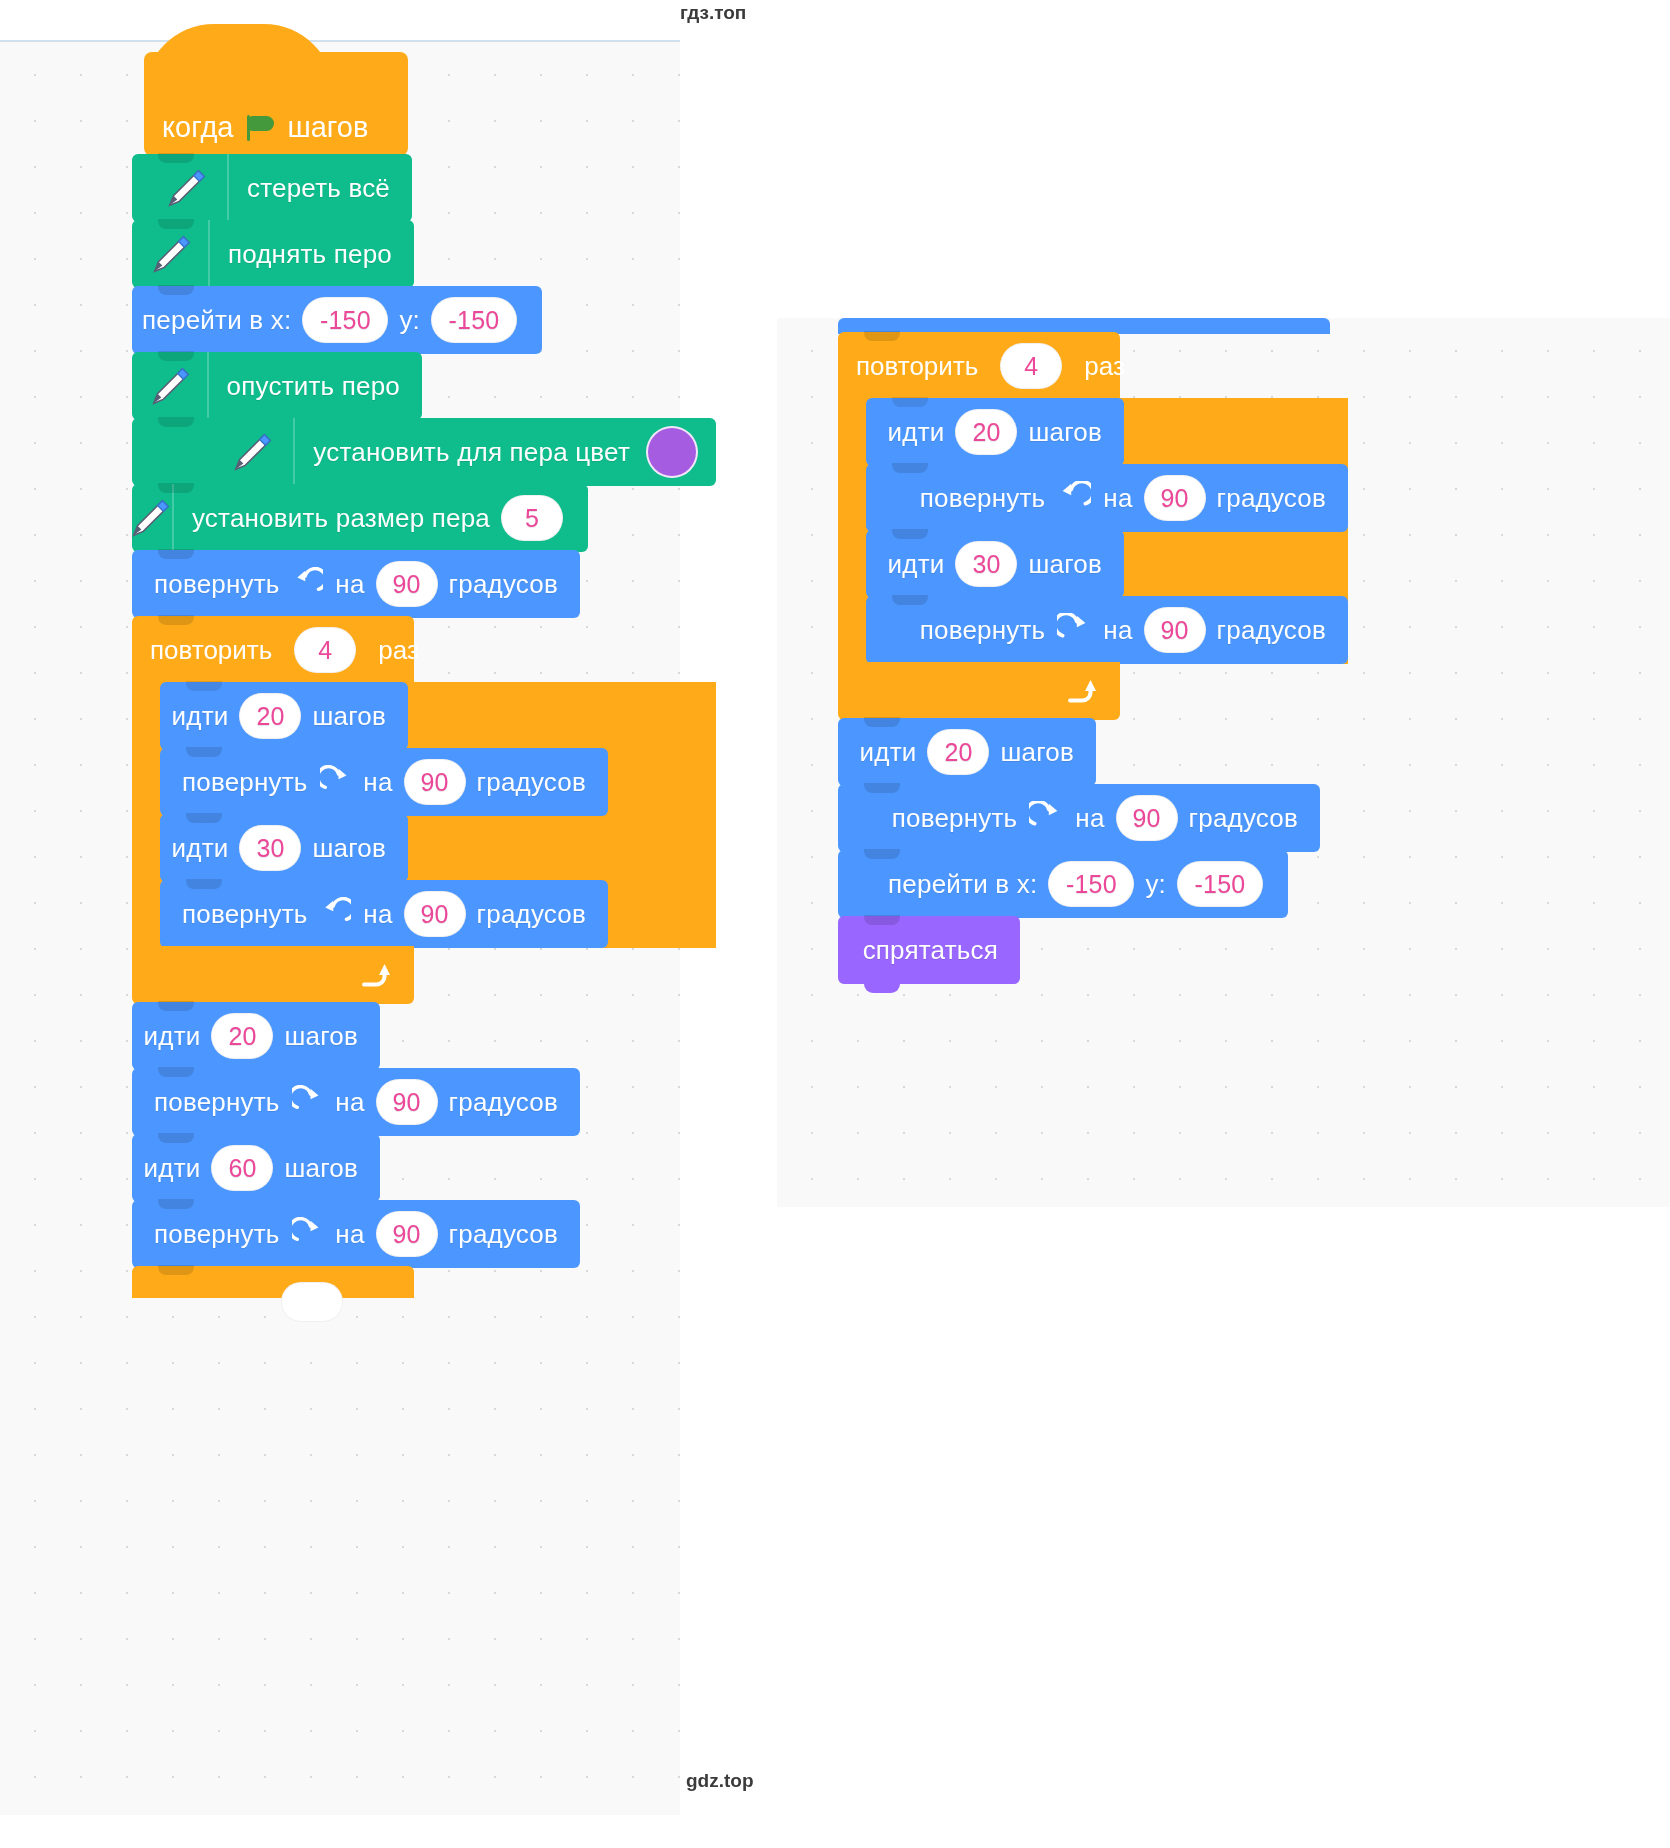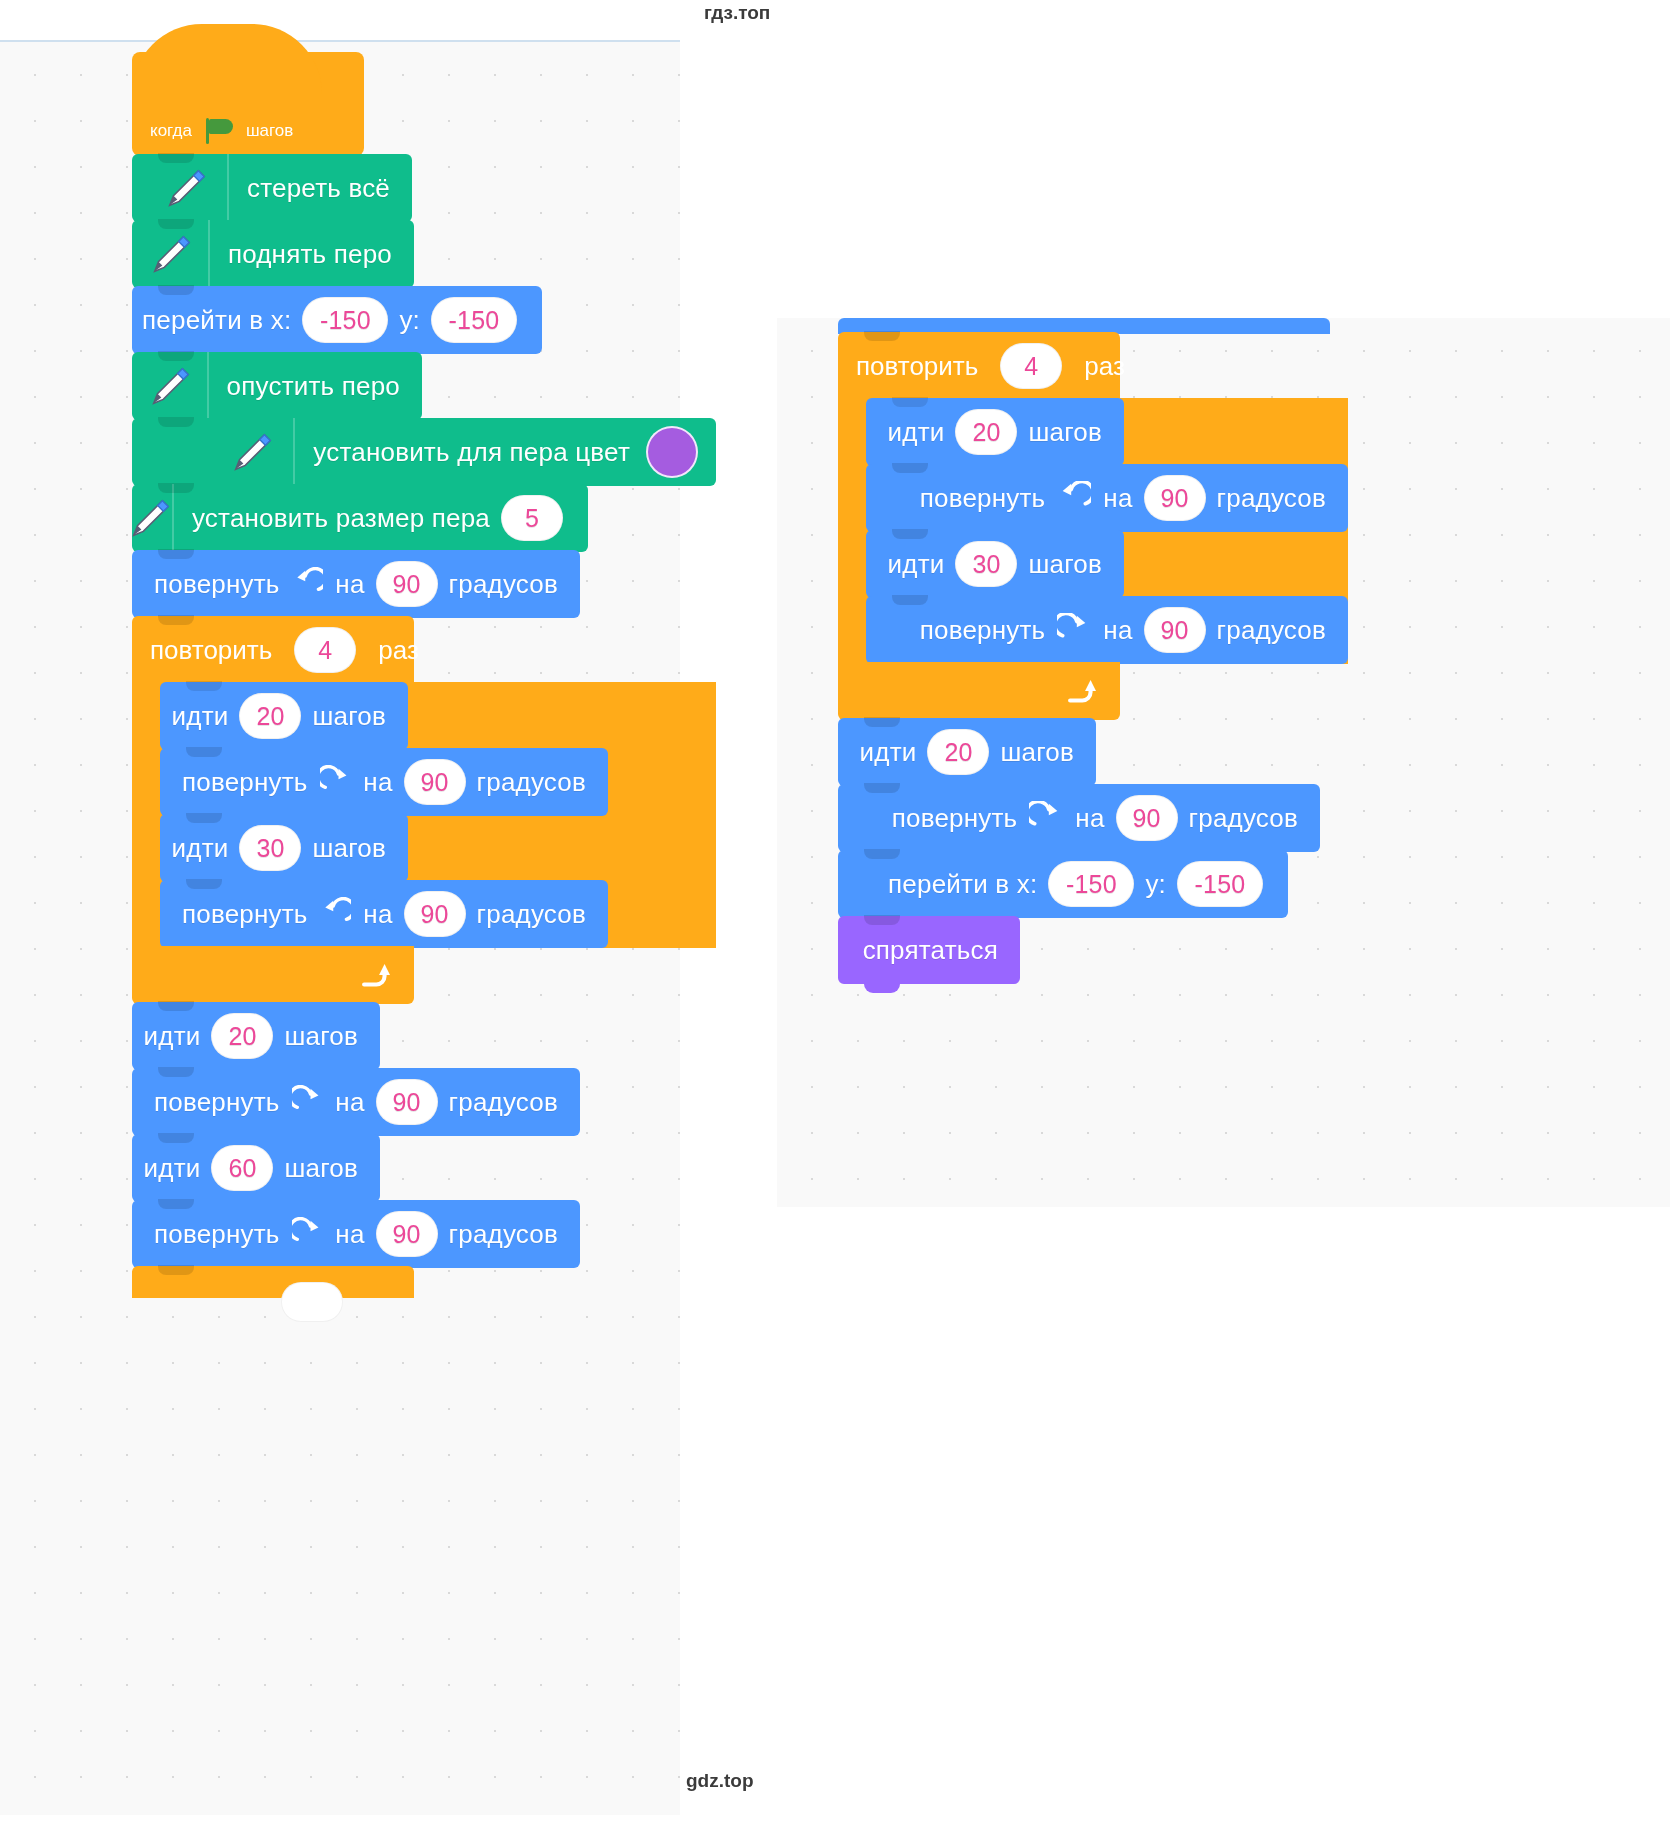--- a/index.html
+++ b/index.html
@@ -13,21 +13,21 @@
   }
 
   
   .wm {
     position: absolute;
     font-size: 19px;
     color: #3b3b3b;
     font-weight: bold;
     font-family: "Liberation Sans", sans-serif;
   }
-  .wm-top { left: 704px; top: 2px; }
+  .wm-top { left: 680px; top: 2px; }
   .wm-bottom { left: 686px; top: 1770px; }
 
   
   .panel {
     position: absolute;
     background: #f9f9f9;
     background-image:
       radial-gradient(#d9d9d9 1.4px, transparent 1.5px);
     background-size: 46px 46px;
     background-position: 12px 10px;
@@ -80,29 +80,30 @@
     width: 36px; height: 10px;
     border-radius: 0 0 9px 9px;
     background: inherit;
     pointer-events: none;
   }
 
   
   .hat {
     position: relative;
     background: #ffab19;
-    width: 232px;
+    width: 264px;
     height: 104px;
     border-radius: 8px;
     display: flex;
     align-items: flex-end;
     padding: 0 0 12px 18px;
     color: #fff;
-    font-size: 17px;
+    font-size: 29px;
     margin-bottom: -2px;
+    margin-left: 12px;
   }
   .hat .dome {
     position: absolute;
     left: 0; top: -28px;
     width: 190px; height: 70px;
     background: #ffab19;
     border-radius: 95px 95px 0 0;
   }
   .hat::after {
     content: "";

